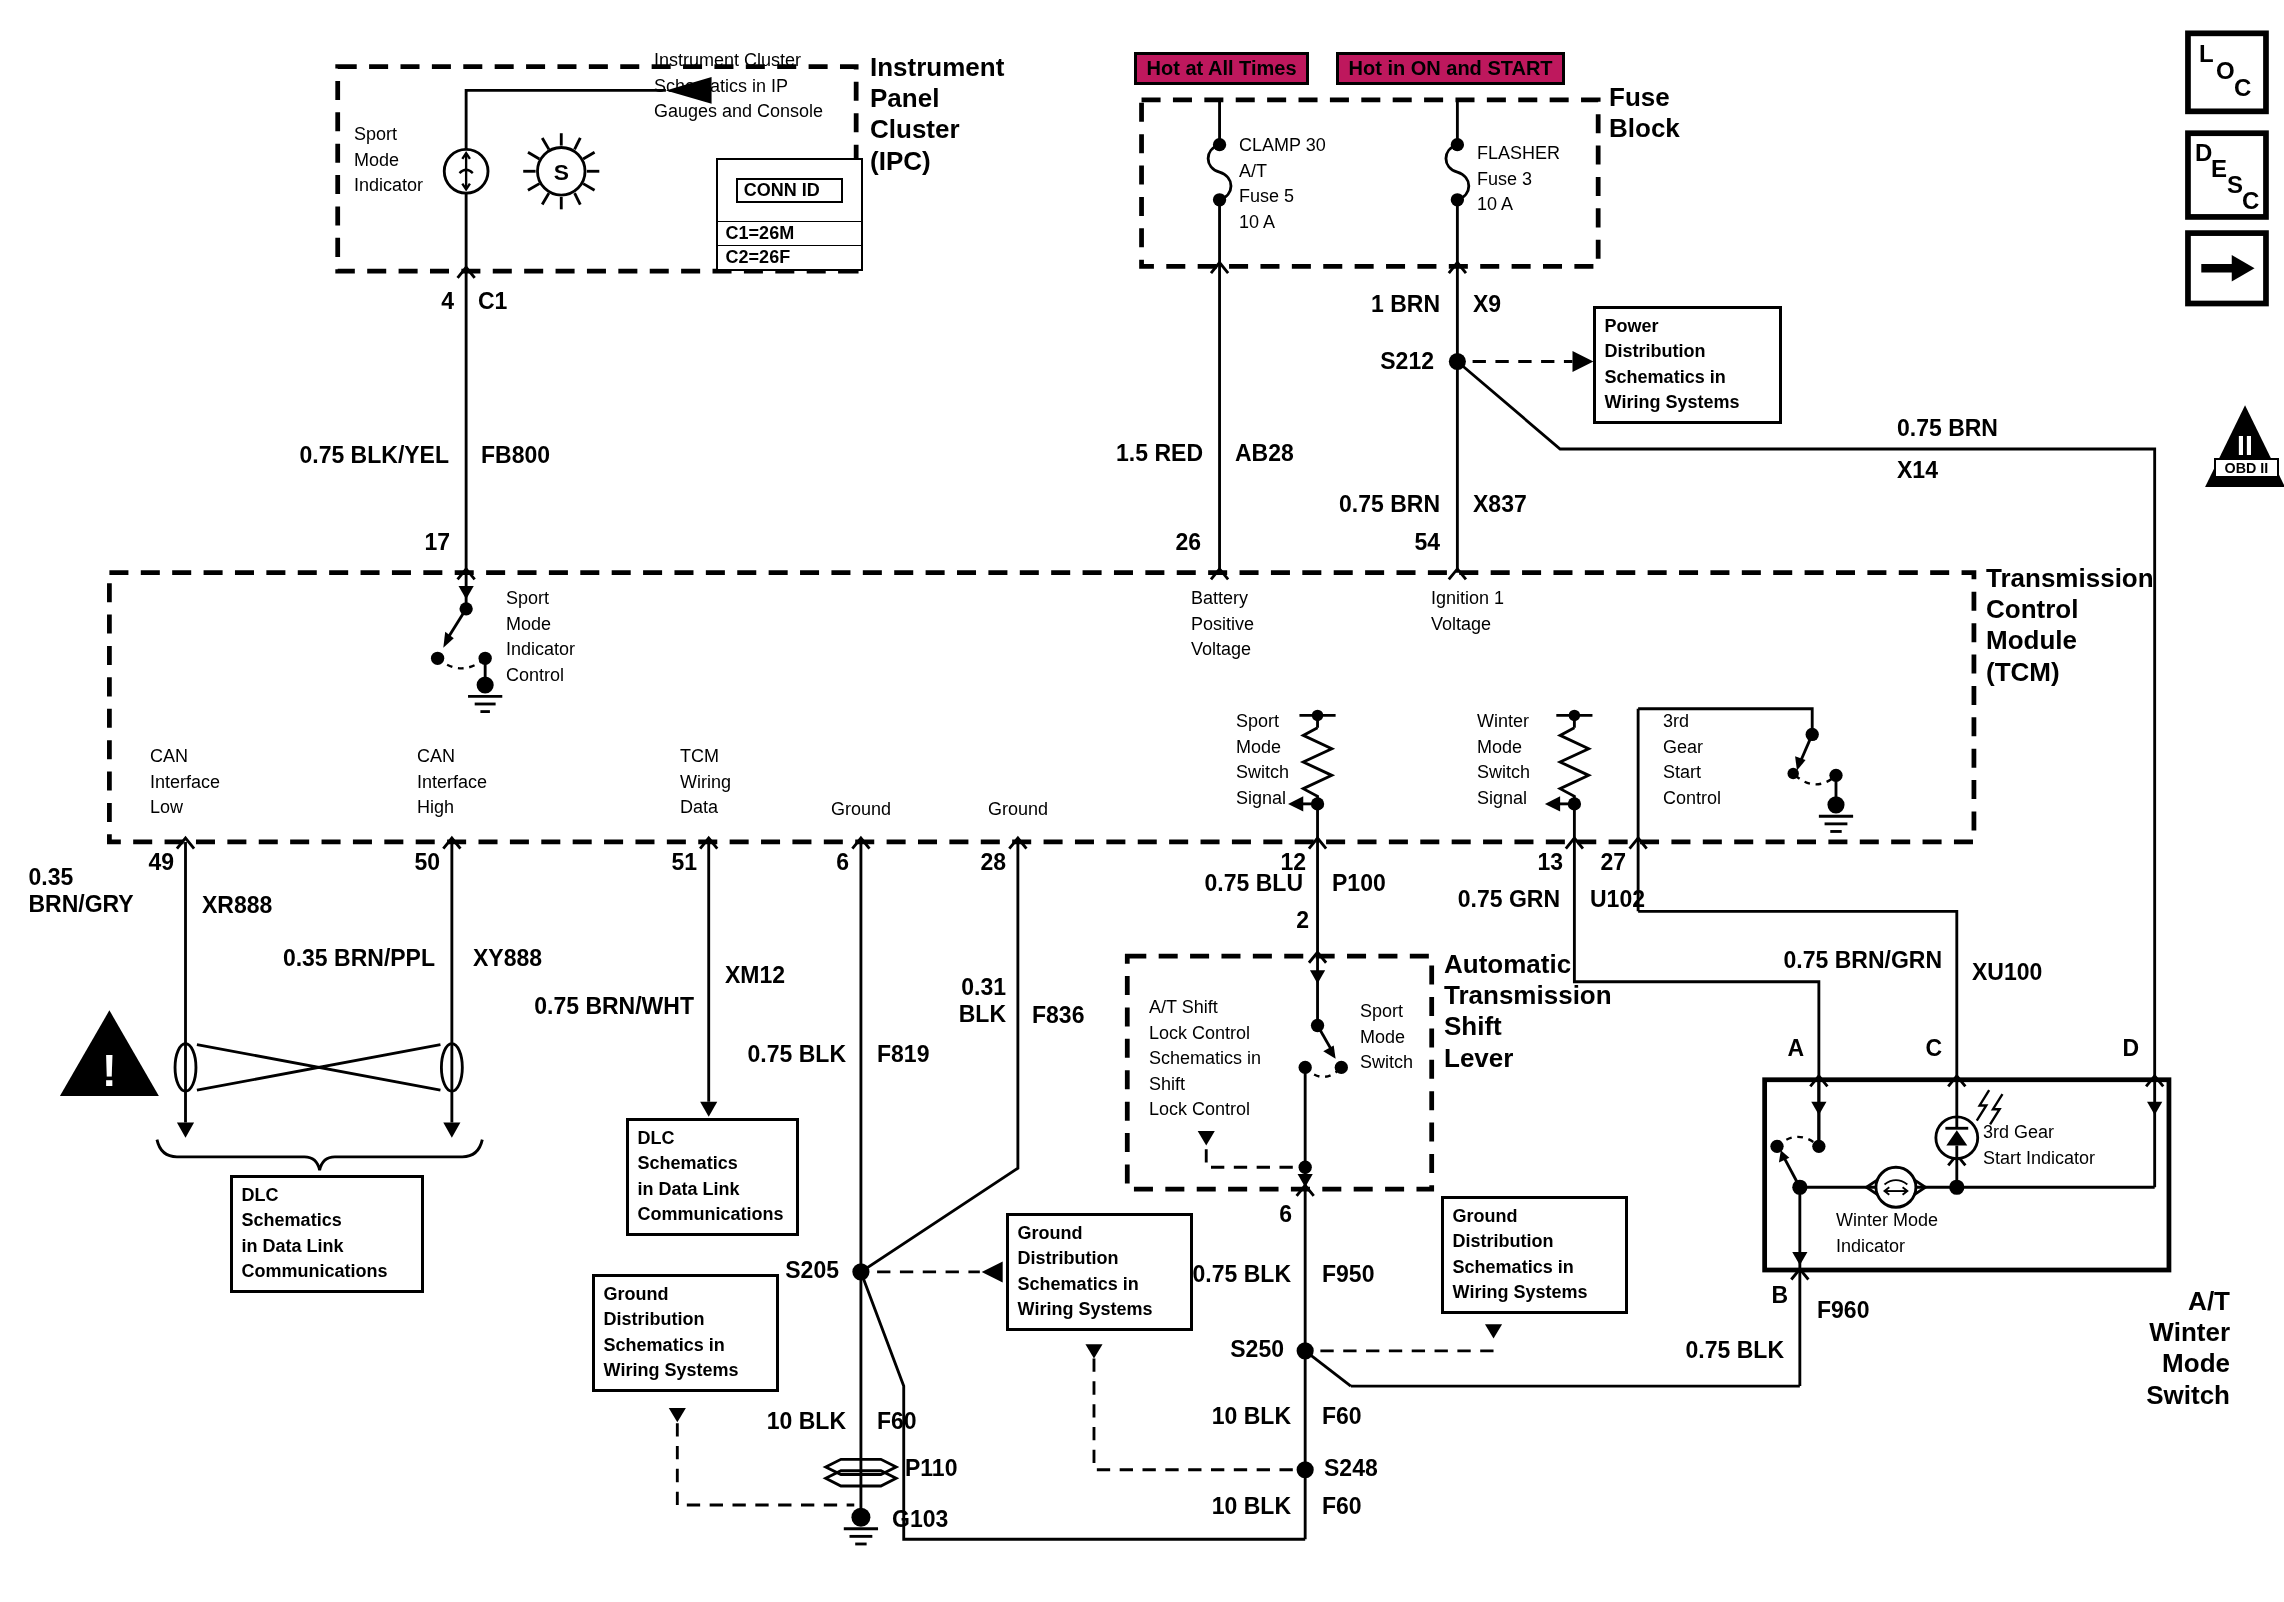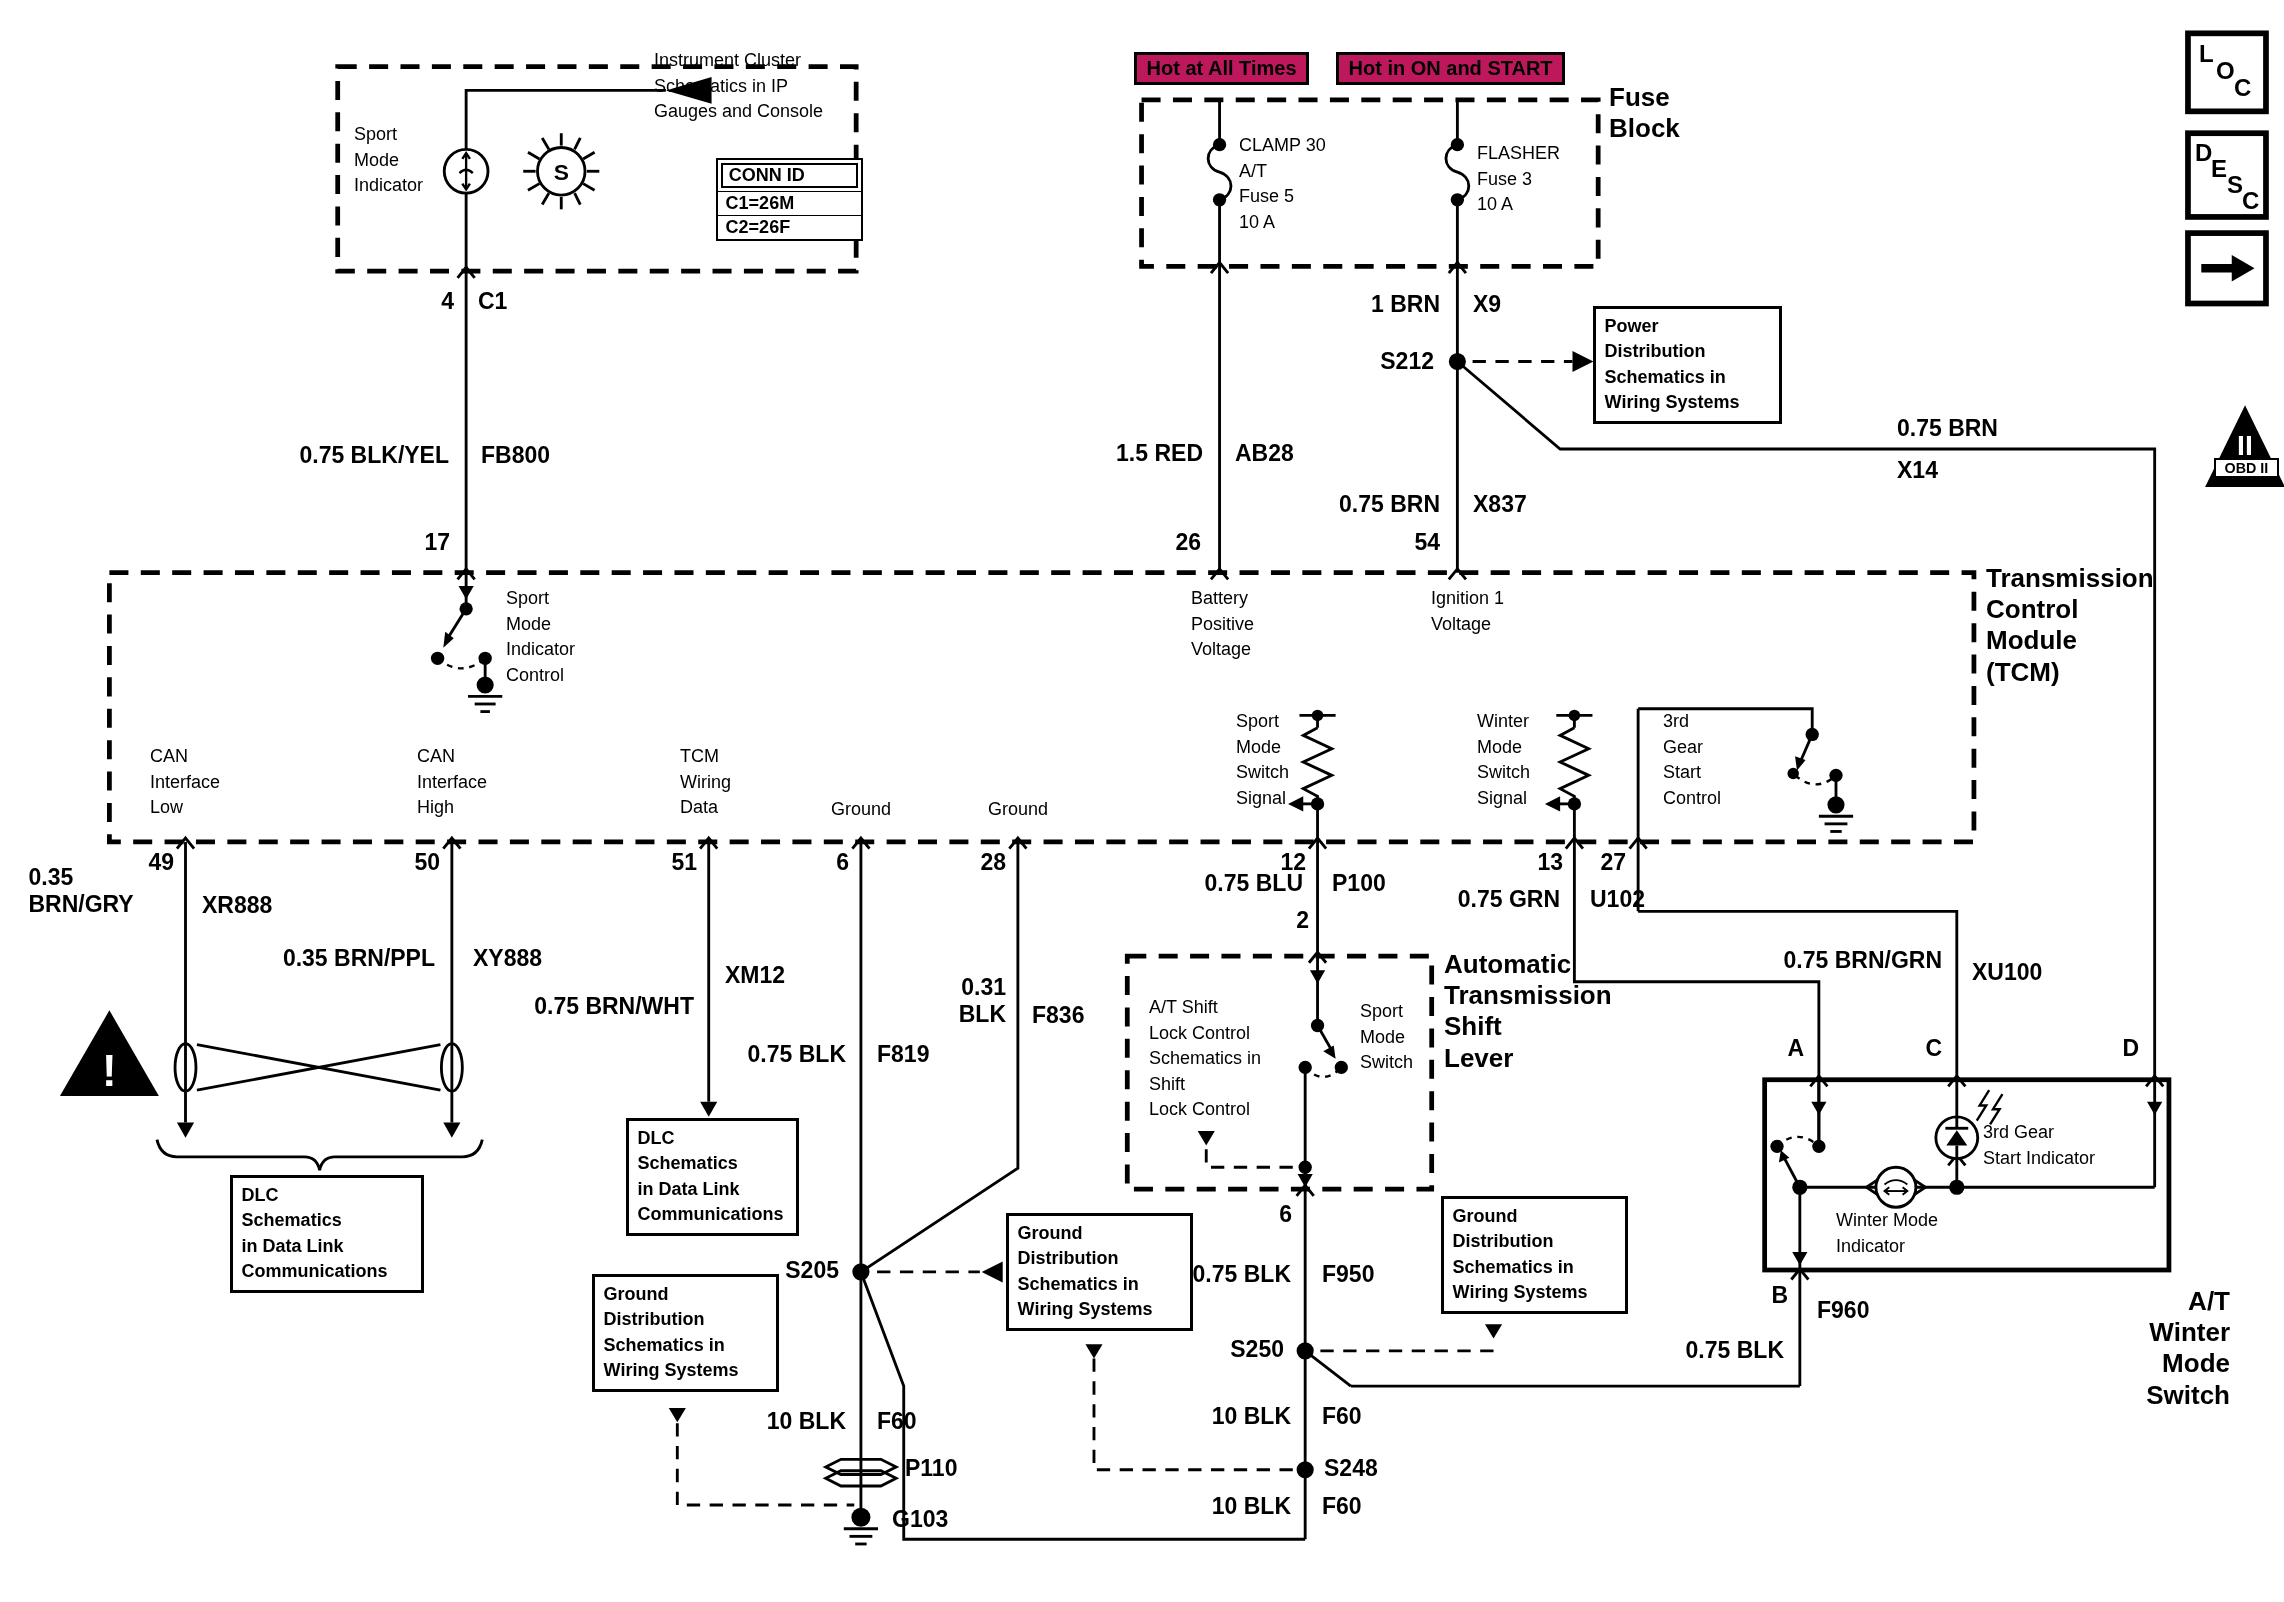--- a/index.html
+++ b/index.html
@@ -8,21 +8,21 @@
   #stage svg{position:absolute;left:0;top:0}
   .t{position:absolute;font-weight:700;font-size:23px;line-height:1.18;white-space:pre-line}
   .sm{position:absolute;font-weight:400;font-size:18px;line-height:1.42;white-space:pre-line}
   .ttl{position:absolute;font-weight:700;font-size:26px;line-height:1.2;white-space:pre-line}
   .ra{transform:translateX(-100%);text-align:right}
   .ctr{transform:translateX(-50%);text-align:center}
   .refbox{position:absolute;border:3.8px solid #000;padding:4.8px 8.6px;font-weight:700;font-size:18px;
           line-height:1.42;white-space:pre-line;background:#fff}
   .hotbox{position:absolute;border:3.8px solid #000;padding:1.9px 9.5px;font-weight:700;font-size:20px;background:#be185d}
   .conn{position:absolute;border:2.9px solid #000;background:#fff;font-weight:700;font-size:18px}
-  .conn .hdr{border:2.9px solid #000;margin:3px;padding:0 5.7px}
+  .conn .hdr{border:2.9px solid #000;margin:18px;padding:0 5.7px}
   .conn .row{padding:1px 7.6px;border-top:1.9px solid #000}
   .obdlbl{position:absolute;background:#fff;border:2.9px solid #000;font-weight:700;font-size:14.3px;
           text-align:center;padding:0 2.9px}
   .ic{position:absolute;font-weight:700;font-size:24px}
 </style>
 </head>
 <body>
 
 <div id="stage">
 
@@ -254,20 +254,24 @@
     <text x="2360" y="478" font-size="30" font-weight="700" text-anchor="middle" fill="#fff">II</text>
   </g>
 </svg>
 
 <div class="sm" style="left:354px;top:122px">Sport
 Mode
 Indicator</div>
 <div class="sm" style="left:654px;top:48px">Instrument Cluster
 Schematics in IP
 Gauges and Console</div>
+<div class="ttl" style="left:870px;top:52px">Instrument
+Panel
+Cluster
+(IPC)</div>
 <div class="conn" style="left:716px;top:158px;width:143px">
   <div class="hdr">CONN ID</div>
   <div class="row">C1=26M</div>
   <div class="row">C2=26F</div>
 </div>
 <div class="t ra" style="left:454px;top:288px">4</div>
 <div class="t" style="left:478px;top:288px">C1</div>
 <div class="t ra" style="left:449px;top:442px">0.75 BLK/YEL</div>
 <div class="t" style="left:481px;top:442px">FB800</div>
 <div class="t ra" style="left:450px;top:529px">17</div>

